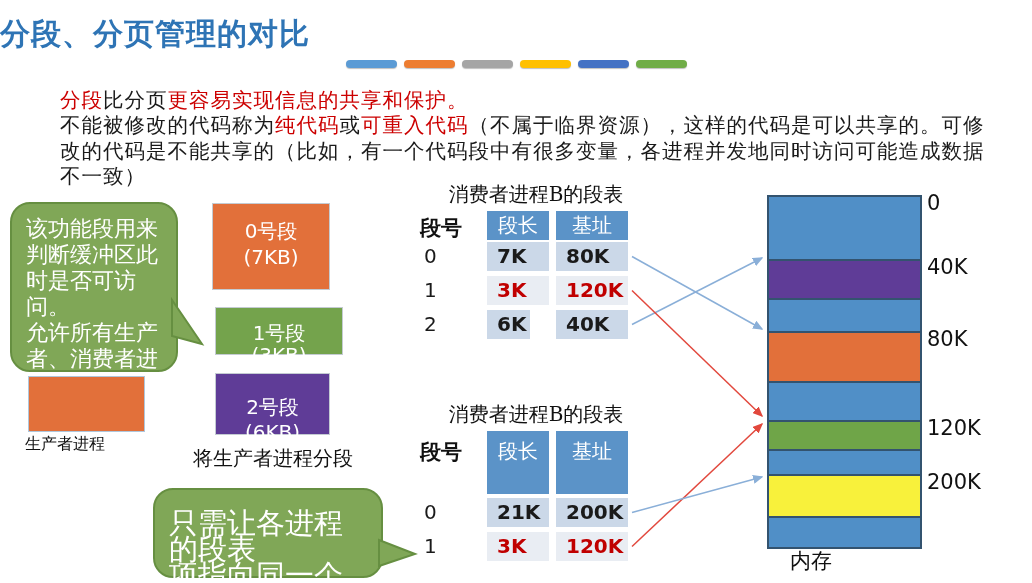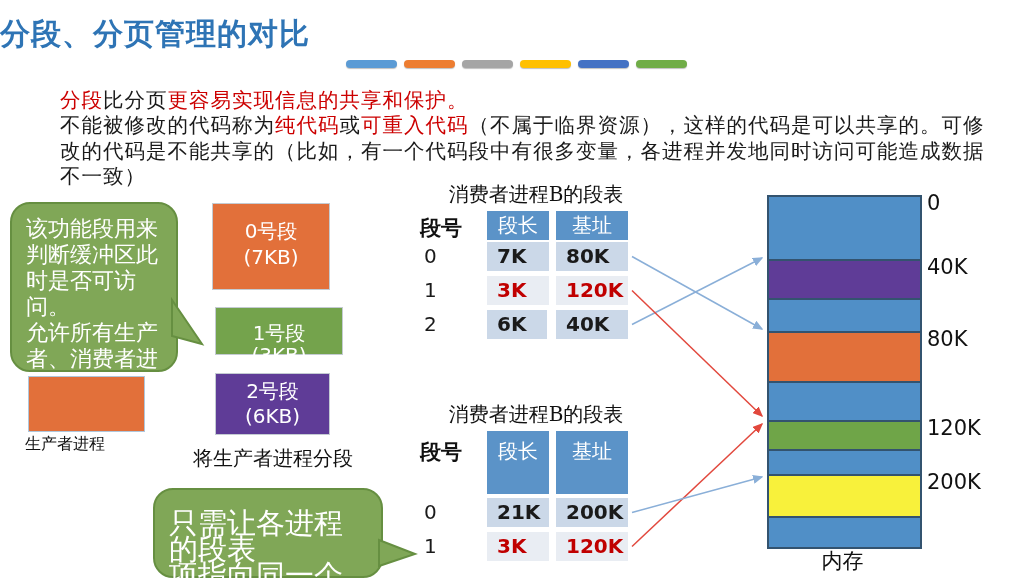--- a/index.html
+++ b/index.html
@@ -46,21 +46,21 @@
       font-family:"DejaVu Serif","Liberation Serif",serif;font-size:20px;}
   .tdv{position:absolute;font-size:20px;color:#1a1a1a;padding-left:10px;box-sizing:border-box;font-weight:bold;}
   .no-lbl{position:absolute;font-size:20px;color:#1a1a1a;}
   .red-val{color:var(--table_red) !important;}
 
   
   #mem{left:767px;top:195px;width:151px;border:2px solid var(--mem_border);box-sizing:content-box;}
   .mem-block{border-bottom:2px solid var(--mem_border);box-sizing:border-box;}
   .mem-block:last-child{border-bottom:none;}
   .addr-lbl{position:absolute;left:927px;font-size:21px;color:#111;}
-  #mem-caption{left:790px;top:547px;width:105px;text-align:center;font-size:21px;color:#111;}
+  #mem-caption{left:790px;top:547px;width:105px;text-align:left;font-size:21px;color:#111;}
 
   #arrow-layer{left:0;top:0;width:1032px;height:583px;pointer-events:none;}
 </style>
 </head>
 <body>
 
 <div id="slide">
 
   <div id="main-title" class="abs">分段、分页管理的对比</div>
   <div id="bars" class="abs">
@@ -90,38 +90,38 @@
   </svg>
 
   <div id="producer-box" class="abs"></div>
   <div id="producer-label" class="abs serif">生产者进程</div>
 
   <div id="segments">
       <div class="seg-box" style="left: 212px; top: 203px; width: 118px; height: 87px; background: rgb(226, 112, 58); line-height: 26px; padding-top: 14px; white-space: pre-line;">0号段
 (7KB)</div>
       <div class="seg-box" style="left: 215px; top: 307px; width: 128px; height: 48px; background: rgb(116, 163, 76); line-height: 22px; padding-top: 14px; white-space: pre-line;">1号段
 (3KB)</div>
-      <div class="seg-box" style="left: 215px; top: 373px; width: 115px; height: 62px; background: rgb(95, 60, 151); line-height: 25px; padding-top: 5px; white-space: pre-line;">2号段
+      <div class="seg-box" style="left: 215px; top: 373px; width: 115px; height: 62px; background: rgb(95, 60, 151); line-height: 25px; padding-top: 21px; white-space: pre-line;">2号段
 (6KB)</div>
     </div>
   <div id="segments-caption" class="abs serif">将生产者进程分段</div>
 
   <div class="tbl-title serif" style="left:430px;top:181px;">消费者进程B的段表</div>
   <div class="seg-no-hdr serif" style="left:420px;top:214px;">段号</div>
   <div id="table-a">
       <div class="th" style="left: 487px; top: 211px; width: 62px; height: 29px; line-height: 29px;">段长</div>
       <div class="th" style="left: 556px; top: 211px; width: 72px; height: 29px; line-height: 29px;">基址</div>
       <div class="no-lbl" style="left: 424px; top: 242px; height: 29px; line-height: 29px;">0</div>
       <div class="tdv" style="left: 487px; top: 242px; width: 62px; height: 29px; line-height: 29px; background: var(--table_row_bg);">7K</div>
       <div class="tdv" style="left: 556px; top: 242px; width: 72px; height: 29px; line-height: 29px; background: var(--table_row_bg);">80K</div>
       <div class="no-lbl" style="left: 424px; top: 276px; height: 29px; line-height: 29px;">1</div>
       <div class="tdv red-val" style="left: 487px; top: 276px; width: 62px; height: 29px; line-height: 29px; background: var(--table_row_alt_bg);">3K</div>
       <div class="tdv red-val" style="left: 556px; top: 276px; width: 72px; height: 29px; line-height: 29px; background: var(--table_row_alt_bg);">120K</div>
       <div class="no-lbl" style="left: 424px; top: 310px; height: 29px; line-height: 29px;">2</div>
-      <div class="tdv" style="left: 487px; top: 310px; width: 60px; height: 29px; line-height: 29px; background: var(--table_row_bg);">6K</div>
+      <div class="tdv" style="left: 487px; top: 310px; width: 43px; height: 29px; line-height: 29px; background: var(--table_row_bg);">6K</div>
       <div class="tdv" style="left: 556px; top: 310px; width: 72px; height: 29px; line-height: 29px; background: var(--table_row_bg);">40K</div>
     </div>
 
   <div class="tbl-title serif" style="left:430px;top:401px;">消费者进程B的段表</div>
   <div class="seg-no-hdr serif" style="left:420px;top:438px;">段号</div>
   <div id="table-b">
       <div class="th" style="left: 487px; top: 431px; width: 62px; height: 63px; padding-top: 7px; line-height: 26px; box-sizing: border-box;">段长</div>
       <div class="th" style="left: 556px; top: 431px; width: 72px; height: 63px; padding-top: 7px; line-height: 26px; box-sizing: border-box;">基址</div>
       <div class="no-lbl" style="left: 424px; top: 498px; height: 29px; line-height: 29px;">0</div>
       <div class="tdv" style="left: 487px; top: 498px; width: 62px; height: 29px; line-height: 29px; background: var(--table_row_bg);">21K</div>

